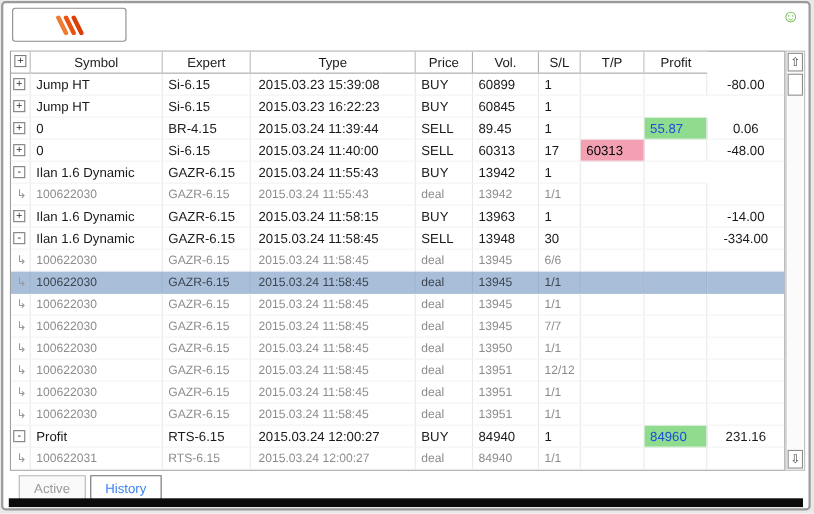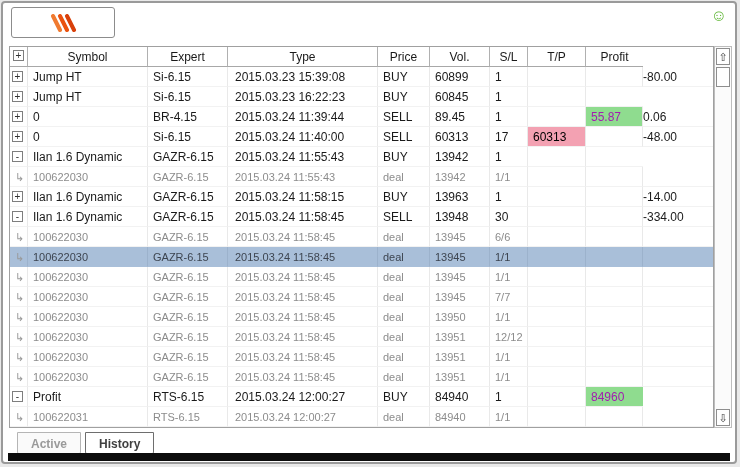--- a/index.html
+++ b/index.html
@@ -38,24 +38,24 @@
   }
   .th:last-child{border-right:none;}
   .td{
     height:20px;line-height:20px;font-size:12px;color:#1a1a1a;
     border-right:1px solid #e9e9e9;border-bottom:1px solid #f2f2f2;
     white-space:nowrap;overflow:hidden;padding-left:5px;box-sizing:border-box;
   }
   .td:last-child{border-right:none;}
   .c-exp{padding-left:2px;}
   .c-date{padding-left:7px;}
-  .c-profit{text-align:left;padding-left:0;}
+  .c-profit{text-align:center;padding-left:0;}
   .tr.deal .td{font-size:11px;color:#8c8c8c;}
   .tr.selected .td{background:#a9bfd9;color:#3c4450;border-bottom-color:#a9bfd9;border-right-color:#9cb2cc;}
-  .hl-green{background:#8fdc8f;color:#a21caf;}
+  .hl-green{background:#8fdc8f;color:#1d4ed8;}
   .hl-pink{background:#f3a1b2;color:#000;}
   .expbtn{
     display:inline-block;width:11px;height:11px;line-height:10px;text-align:center;
     border:1px solid #7e7e7e;font-size:10px;color:#333;background:#fff;
     box-sizing:border-box;margin-top:4px;vertical-align:top;
   }
   .indent{color:#999;font-size:11px;padding-left:3px;}
 
   
   .vscroll{
@@ -72,23 +72,23 @@
   .scroll-thumb{
     position:absolute;left:1px;top:20px;width:14px;height:20px;
     border:1px solid #8e8e8e;background:#fff;box-sizing:border-box;
   }
 
   
   .tabs{position:absolute;left:14px;top:429px;display:flex;gap:4px;}
   .tab{
     height:23px;padding:0 13px;display:flex;align-items:center;
     font-size:12px;border:1px solid #b5b5b5;border-radius:0 0 3px 3px;
-    background:#fafafa;color:#9a9a9a;box-sizing:border-box;font-weight:bold;
-  }
-  .tab.active{background:#fff;border-color:#6e6e6e;color:#404040;}
+    background:#fafafa;color:#9a9a9a;box-sizing:border-box;
+  }
+  .tab.active{background:#fff;border-color:#6e6e6e;color:#3b82f6;}
 
   .bottombar{position:absolute;left:5px;top:450px;width:722px;height:8px;background:#0c0c0c;}
 </style>
 </head>
 <body>
 
 <div class="window">
 
   <div class="top-tab">
     <svg width="32" height="18" viewBox="0 0 32 18">
@@ -324,20 +324,21 @@
         <div class="tr">
           <div class="td c-exp"><div class="expbtn">-</div></div>
           <div class="td c-expert">Profit</div>
           <div class="td c-symbol">RTS-6.15</div>
           <div class="td c-date">2015.03.24 12:00:27</div>
           <div class="td c-type">BUY</div>
           <div class="td c-price">84940</div>
           <div class="td c-vol">1</div>
           <div class="td c-sl"></div>
           <div class="td c-tp hl-green">84960</div>
+          <div class="td c-profit">231.16</div>
         </div>
         <div class="tr deal">
           <div class="td c-exp">
             <div class="indent">↳</div>
           </div>
           <div class="td c-expert">100622031</div>
           <div class="td c-symbol">RTS-6.15</div>
           <div class="td c-date">2015.03.24 12:00:27</div>
           <div class="td c-type">deal</div>
           <div class="td c-price">84940</div>

